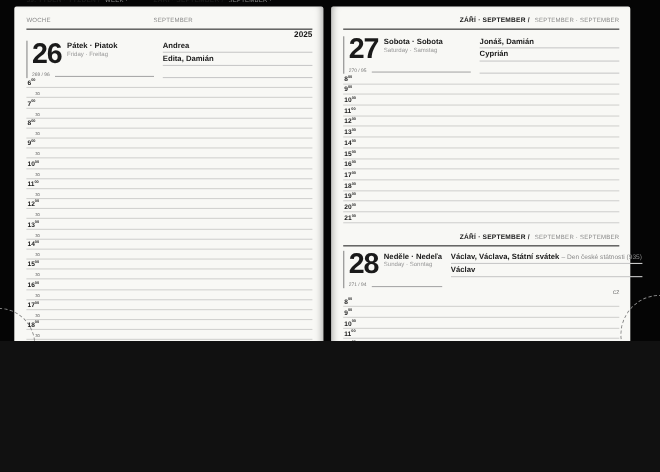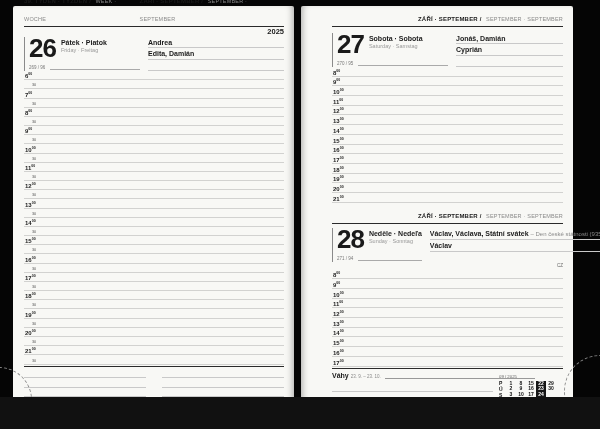--- a/index.html
+++ b/index.html
@@ -1,20 +1,20 @@
 <!DOCTYPE html>
 <html><head>
 <meta charset="utf-8">
 <style>
   html,body{margin:0;padding:0;background:#111;}
-  .stage{position:relative;width:600px;height:397px;background:#050505;overflow:hidden;
+  .stage{position:relative;width:600px;height:310px;background:#050505;overflow:hidden;
          font-family:"Liberation Sans", sans-serif;color:#1a1a1a;}
   .page{position:absolute;top:6px;height:408px;background:#f8f8f5;border-radius:2px;box-sizing:border-box;}
   .page.left{left:13px;width:281px;box-shadow:inset -5px 0 7px -4px rgba(0,0,0,.35);}
-  .page.right{left:301px;width:272px;box-shadow:inset 5px 0 7px -4px rgba(0,0,0,.35);padding-left:20px;}
+  .page.right{left:301px;width:272px;box-shadow:inset 5px 0 7px -4px rgba(0,0,0,.35);}
   .inner{position:relative;box-sizing:border-box;height:100%;padding:6px 10px 0 11px;}
 
   
   .page-head{display:flex;justify-content:space-between;align-items:flex-end;
              border-bottom:1.5px solid #2a2a2a;height:13px;padding-bottom:1px;}
   .page-head.single{justify-content:flex-end;}
   .hd-bold{font-size:6px;font-weight:bold;letter-spacing:.2px;white-space:nowrap;}
   .hd-light{font-size:5.5px;font-weight:normal;color:#8a8a8a;letter-spacing:.2px;}
   .year-row{height:9px;line-height:9px;text-align:right;font-size:7.5px;font-weight:bold;}
 

